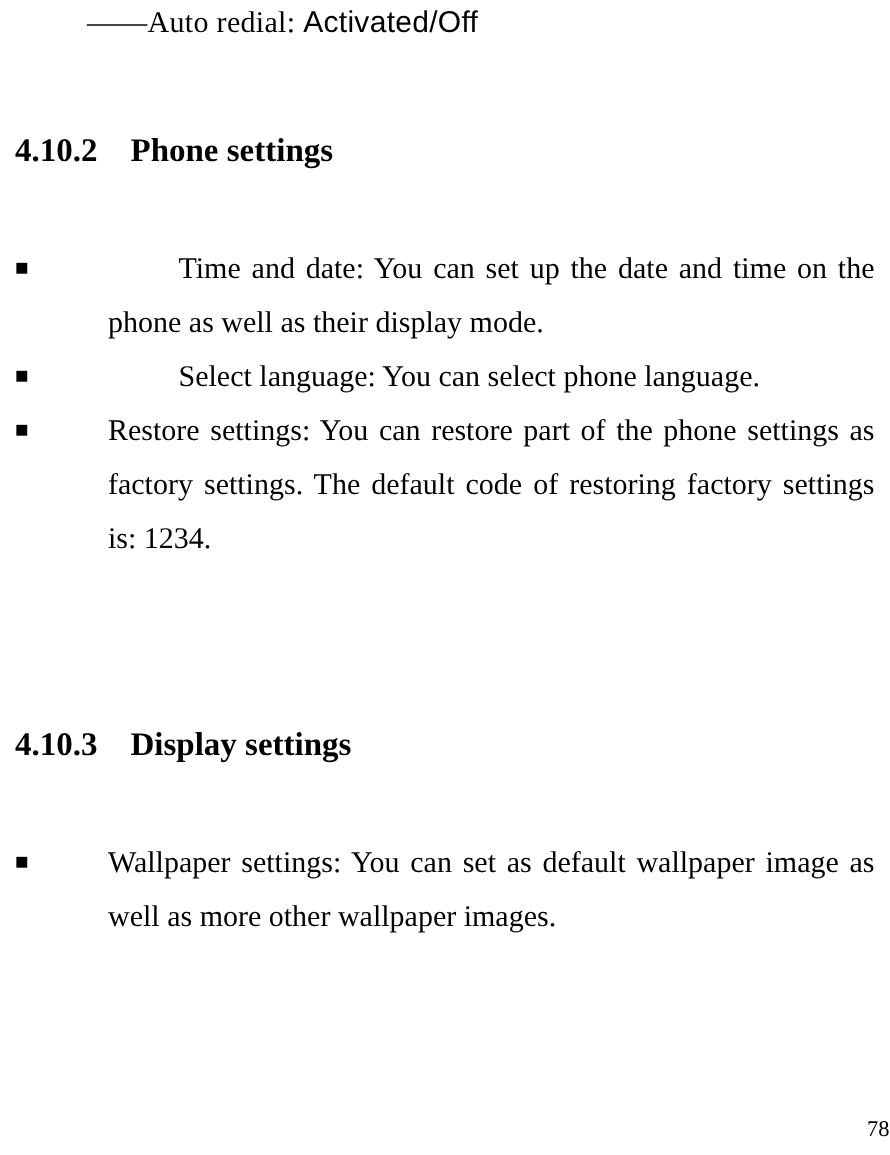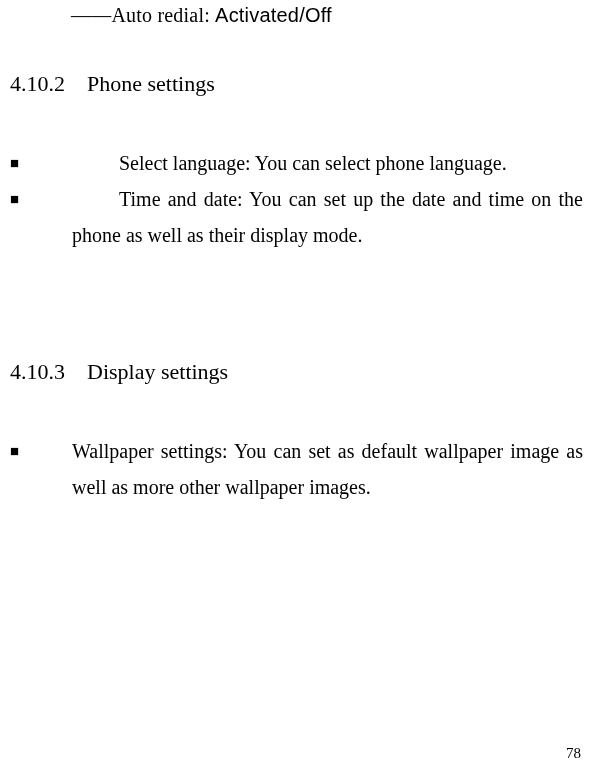--- a/index.html
+++ b/index.html
@@ -14,41 +14,41 @@
       font-family: "Times New Roman", serif;
       color: #000;
       position: relative;
       padding: 0;
     }
     .content {
       padding: 2px 10px 0 10px;
     }
     .auto-redial {
       font-size: 20px;
-      margin-left: 61px;
+      margin-left: 48px;
       margin-top: 2px;
       letter-spacing: 0.2px;
     }
     .auto-redial .dashes {
       font-family: "MS Mincho", "Times New Roman", serif;
     }
     .auto-redial .value {
       font-family: Arial, sans-serif;
       font-size: 20px;
     }
     .section-heading {
       font-size: 22px;
-      font-weight: normal;
-      margin-top: 44px;
+      font-weight: bold;
+      margin-top: 60px;
       margin-bottom: 48px;
       white-space: pre;
     }
     .section-heading-2 {
       font-size: 22px;
-      font-weight: normal;
+      font-weight: bold;
       margin-top: 106px;
       margin-bottom: 48px;
       white-space: pre;
     }
     .bullet-list {
       list-style: none;
       padding: 0;
     }
     .bullet-item {
       position: relative;
@@ -61,40 +61,43 @@
     .bullet-item::before {
       content: "■";
       position: absolute;
       left: 0;
       font-size: 15px;
       top: 0;
     }
     .page-number {
       position: absolute;
       bottom: 8px;
-      right: 12px;
+      right: 0;
       font-size: 15px;
     }
   </style>
 </head>
 <body>
 
 <div class="content">
   <div class="auto-redial">
     <span class="dashes">――</span><span>Auto redial: </span><span class="value">Activated/Off</span>
   </div>
 
   <h2 class="section-heading"><span>4.10.2</span>    <span>Phone settings</span></h2>
 
   <ul class="bullet-list">
     <li class="bullet-item">
+      <div style="text-indent:47px;">Time and date: You can set up the date and time on the phone as well as their display mode.</div>
+    </li>
+    <li class="bullet-item">
       <div style="text-indent:47px;">Select language: You can select phone language.</div>
     </li>
     <li class="bullet-item">
-      <div style="text-indent:47px;">Time and date: You can set up the date and time on the phone as well as their display mode.</div>
+      <div>Restore settings: You can restore part of the phone settings as factory settings. The default code of restoring factory settings is: 1234.</div>
     </li>
   </ul>
 
   <h2 class="section-heading-2"><span>4.10.3</span>    <span>Display settings</span></h2>
 
   <ul class="bullet-list">
     <li class="bullet-item">
       <div>Wallpaper settings: You can set as default wallpaper image as well as more other wallpaper images.</div>
     </li>
 

